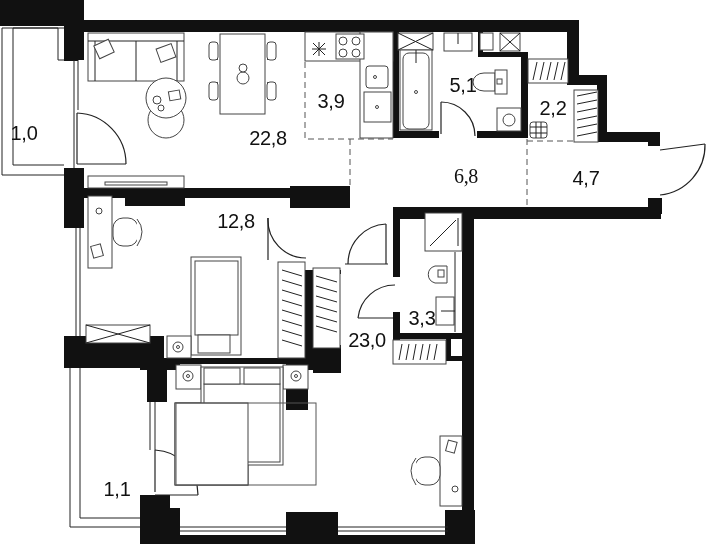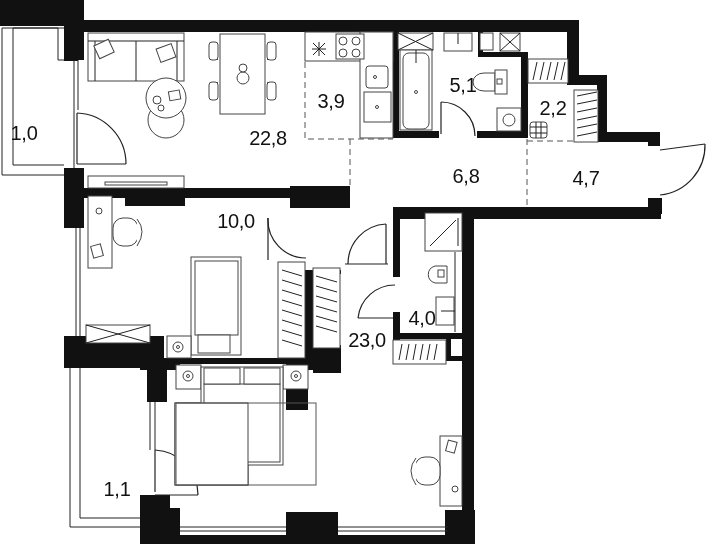--- a/index.html
+++ b/index.html
@@ -350,18 +350,18 @@
       <path class="fur" d="M416,458 q-10,12 0,27"></path>
     </g>
   </g>
 </svg>
 
 <div class="area-label" style="left:24px; top:133px;">1,0</div>
 <div class="area-label" style="left:268px; top:138px;">22,8</div>
 <div class="area-label" style="left:331px; top:101px;">3,9</div>
 <div class="area-label" style="left:463px; top:85px;">5,1</div>
 <div class="area-label" style="left:553px; top:108px;">2,2</div>
-<div class="area-label" style="left:466px; top:176px;">6,8</div>
+<div class="area-label" style="left:466px; top:176px;font-family:Liberation Serif, serif;">6,8</div>
 <div class="area-label" style="left:586px; top:178px;">4,7</div>
-<div class="area-label" style="left:236px; top:221px;">10,0</div>
-<div class="area-label" style="left:422px; top:318px;">4,0</div>
+<div class="area-label" style="left:236px; top:221px;">12,8</div>
+<div class="area-label" style="left:422px; top:318px;">3,3</div>
 <div class="area-label" style="left:367px; top:340px;">23,0</div>
 <div class="area-label" style="left:117px; top:489px;">1,1</div>
 
 </body></html>

